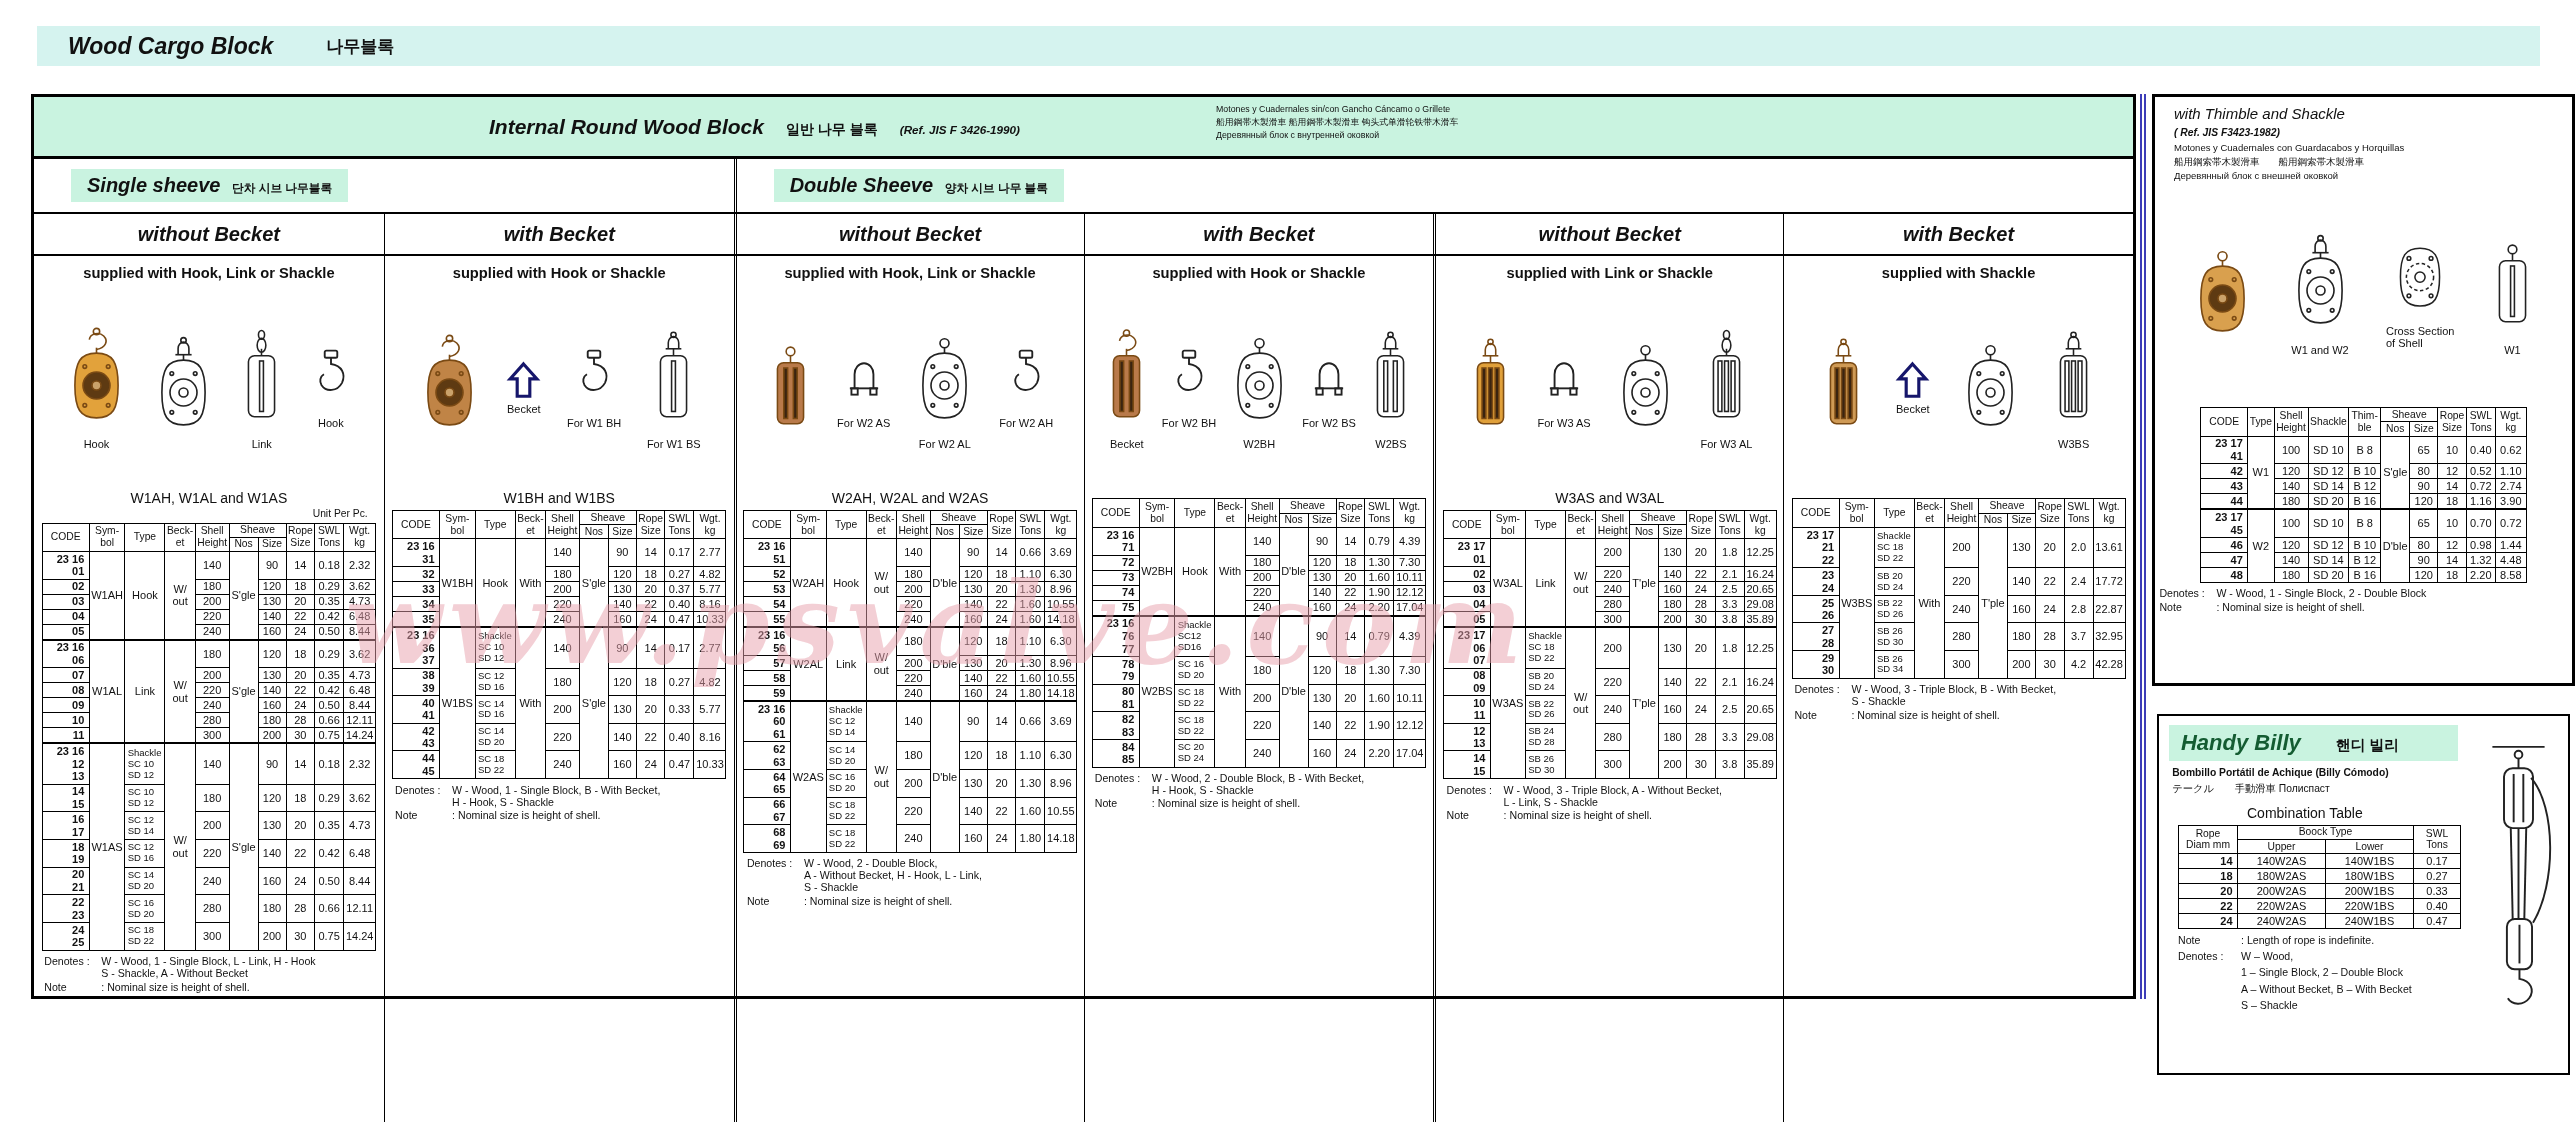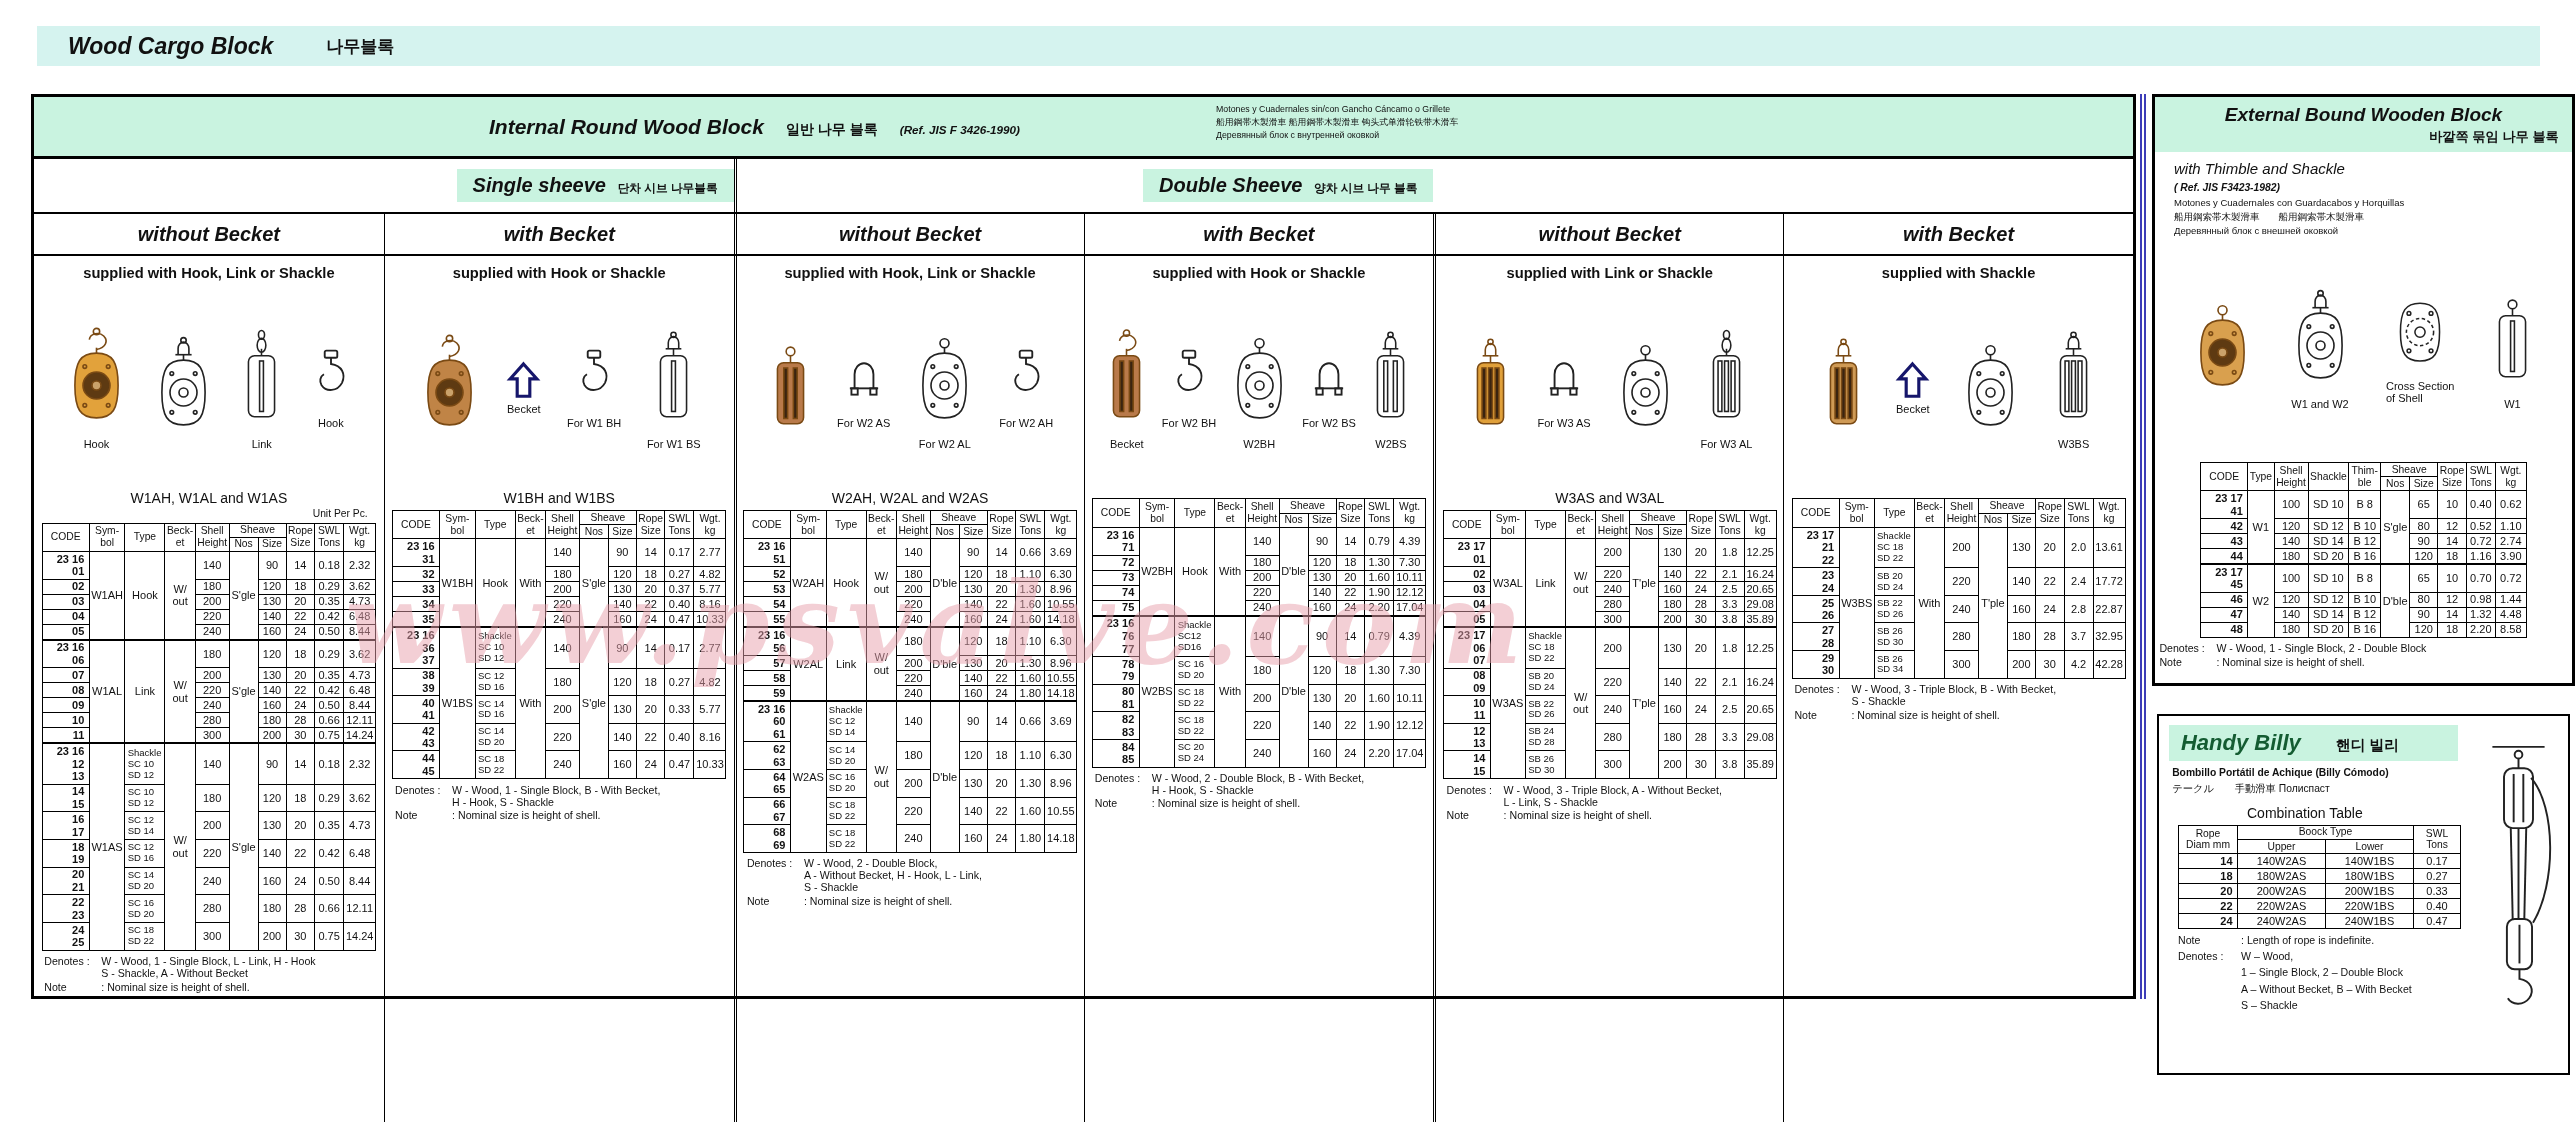--- a/index.html
+++ b/index.html
@@ -13,21 +13,21 @@
   
   .internal{position:absolute;left:31px;top:94px;width:2105px;height:905px;border:3.7px solid #000;background:#fff;box-sizing:border-box;}
   .ihdr{position:relative;height:59px;background:#c9f3e0;border-bottom:3.7px solid #000;}
   .ititle{position:absolute;left:455px;top:50%;transform:translateY(-50%);display:flex;align-items:baseline;gap:22px;white-space:nowrap;}
   .it1{font-style:italic;font-weight:700;font-size:21px;}
   .it2{font-size:14px;font-weight:700;}
   .it3{font-style:italic;font-weight:700;font-size:11.7px;}
   .imulti{position:absolute;left:1182px;top:5.9px;font-size:8.8px;line-height:1.5;}
 
   .ghead{display:grid;grid-template-columns:repeat(3,1fr);height:53px;border-bottom:2.9px solid #000;}
-  .ghead>div{display:flex;align-items:center;justify-content:flex-end;padding-left:37px;}
+  .ghead>div{display:flex;align-items:center;justify-content:flex-start;padding-left:37px;}
   .ghead>div+div{border-left:3.7px double #000;}
   .glabbox{background:#c9f3e0;padding:5.1px 16px;white-space:nowrap;}
   .glab{font-style:italic;font-weight:700;font-size:20px;}
   .gko{font-size:11.7px;font-weight:700;margin-left:11.7px;}
 
   .cols6{display:grid;grid-template-columns:repeat(6,1fr);}
   .cols6>*:nth-child(2),.cols6>*:nth-child(4),.cols6>*:nth-child(6){border-left:1.8px solid #000;}
   .cols6>*:nth-child(3),.cols6>*:nth-child(5){border-left:3.7px double #000;}
   .bek-row{height:40px;border-bottom:2.9px solid #000;}
   .bek-row>div{display:flex;align-items:center;justify-content:center;font-style:italic;font-weight:700;font-size:20px;}
@@ -1467,24 +1467,20 @@
               <span class="nval">:  Nominal size is height of shell.</span>
             </div>
           </div>
         </div>
       </div>
   </div>
 
   <div class="bluebar"></div>
 
   <div class="ext">
-    <div class="ehdr">
-      <div class="et1">External Bound Wooden Block</div>
-      <div class="et2">바깥쪽 묶임 나무 블록</div>
-    </div>
     <div class="esub" id="esub">
         <div>with Thimble and Shackle</div>
         <div>( Ref. JIS F3423-1982)</div>
         <div>Motones y Cuadernales con Guardacabos y Horquillas</div>
         <div>船用鋼索帯木製滑車　　船用鋼索帯木製滑車</div>
         <div>Деревянный блок с внешней оковкой</div>
       </div>
     <div class="figs efigs" id="efigs">
         <div class="figwrap">
           <svg width="63" height="110" viewBox="0 0 70 122">

